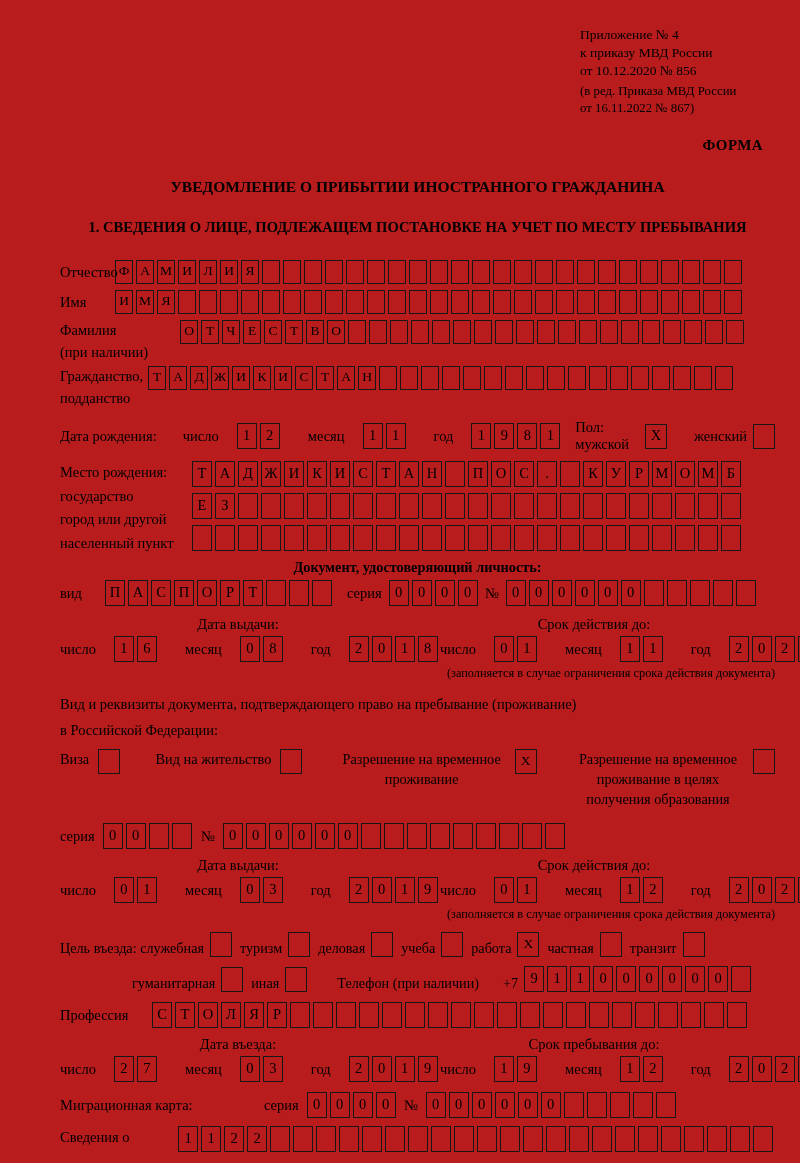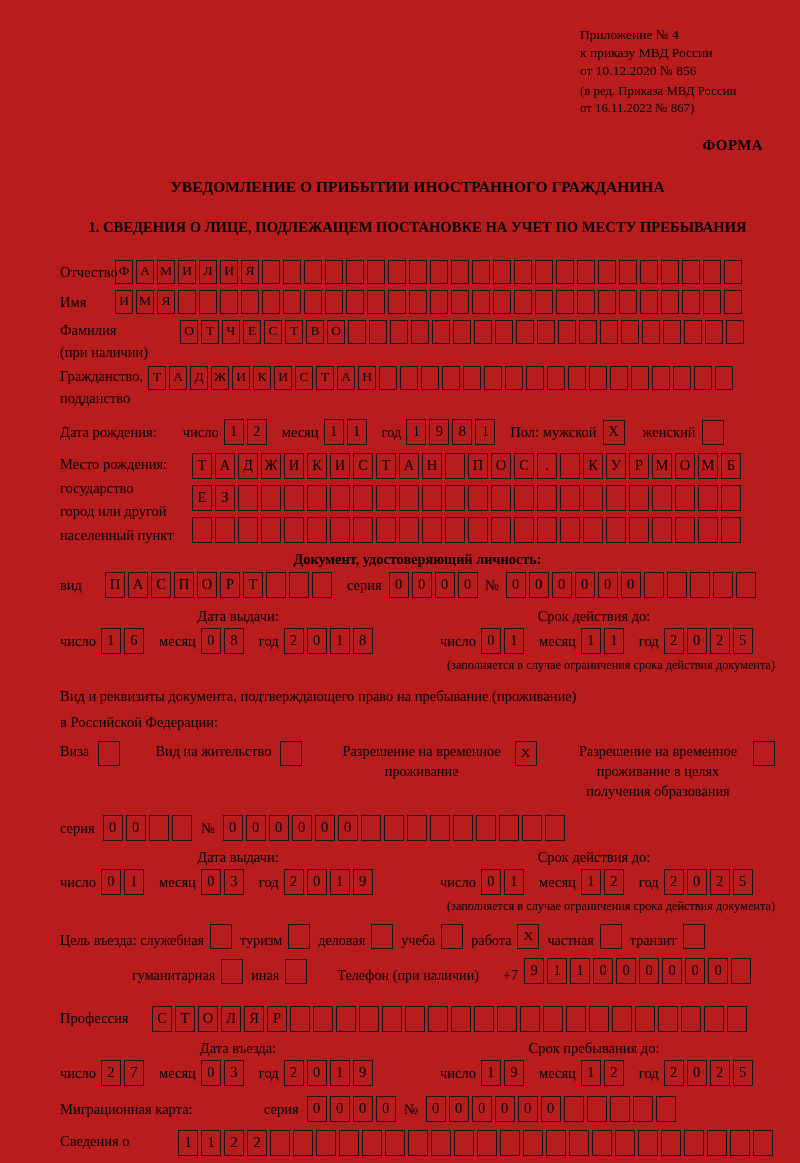--- a/index.html
+++ b/index.html
@@ -14,21 +14,21 @@
   .row{display:flex;align-items:flex-start;margin-top:5px;font-size:14.5px;}
   .lbl{line-height:25px;flex:0 0 auto;}
   .ml{line-height:1.5;}
   .w55{width:55px}.w120{width:120px}.w88{width:88px}.w132{width:132px}.w45{width:45px}.w92{width:92px}.w118{width:118px}.w158{width:158px}
   .cells{display:inline-flex;flex:0 0 auto;}
   .cell{box-sizing:border-box;flex:0 0 auto;width:18px;height:24px;border:1.6px solid #161616;margin-right:3px;
         text-align:center;font-size:13.5px;line-height:20px;}
   .lg .cell{width:20px;height:26px;line-height:22px;font-size:14.5px;}
   .cb .cell{width:22px;height:25px;line-height:21px;margin-right:0;}
   .stack .cells{display:flex;margin-bottom:6px;}
-  .dg{display:flex;align-items:center;flex:0 0 auto;}
+  .dg{display:flex;align-items:center;flex:0 0 auto;gap:13px;}
   .dg .t{margin-right:5px;}
   .dg .cells{margin-right:12px;}
   .heads{display:flex;margin-top:10px;font-size:14.5px;}
   .heads .h{width:356px;text-align:center;}
   .smallnote{font-size:12.3px;text-align:right;margin-top:4px;}
   .half{display:flex;align-items:center;width:356px;flex:0 0 auto;}
   .para{font-size:14.5px;line-height:1.8;margin-top:10px;}
   .perm{display:flex;justify-content:space-between;align-items:flex-start;margin-top:6px;font-size:14.3px;}
   .perm .item{display:flex;align-items:flex-start;}
   .perm .pl{text-align:center;line-height:1.4;}
@@ -222,21 +222,21 @@
           <span class="cell">9</span>
           <span class="cell">8</span>
           <span class="cell">1</span>
         </span>
     </span>
     <span class="pair">
       <span class="t">Пол: мужской</span>
       <span class="cells cb">
           <span class="cell">X</span>
         </span>
-      <span class="t" style="margin-left:18px;">женский</span>
+      <span class="t" style="margin-left:27px;">женский</span>
       <span class="cells cb">
           <span class="cell"></span>
         </span>
     </span>
   </div>
 
   <div class="row lg" style="margin-top:8px;">
     <span class="lbl w132 ml" style="line-height:1.62;">
       <span>Место рождения:</span><br>
       <span>государство</span><br>
@@ -563,21 +563,21 @@
         <span class="cell">0</span>
         <span class="cell">0</span>
         <span class="cell">0</span>
         <span class="cell">0</span>
         <span class="cell">0</span>
         <span class="cell">0</span>
         <span class="cell"></span>
       </span>
   </div>
 
-  <div class="row lg" style="margin-top:22px;">
+  <div class="row lg" style="margin-top:10px;align-items:center;">
     <span class="lbl w92">Профессия</span>
     <span class="cells">
         <span class="cell">С</span>
         <span class="cell">Т</span>
         <span class="cell">О</span>
         <span class="cell">Л</span>
         <span class="cell">Я</span>
         <span class="cell">Р</span>
         <span class="cell"></span>
         <span class="cell"></span>

